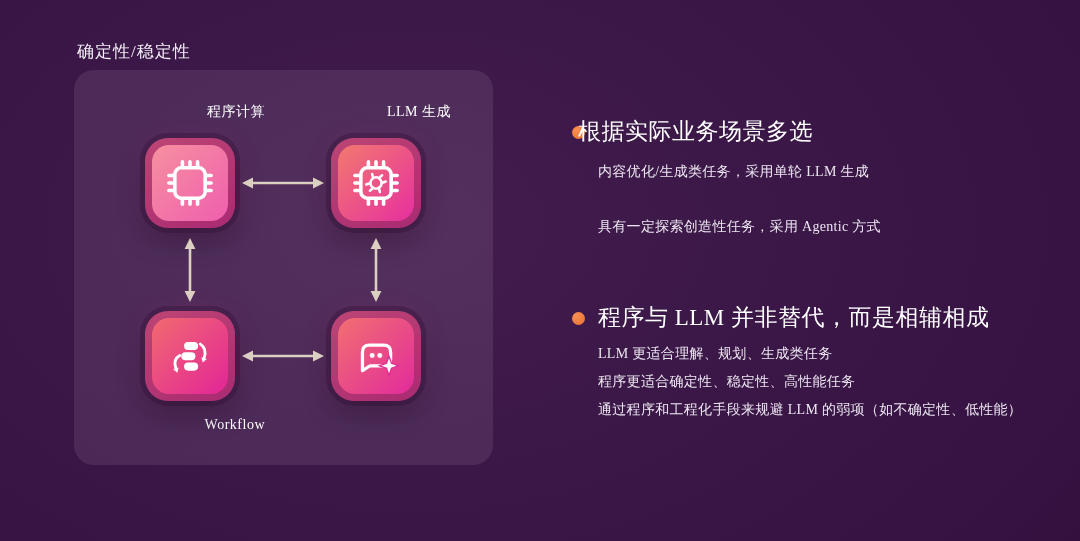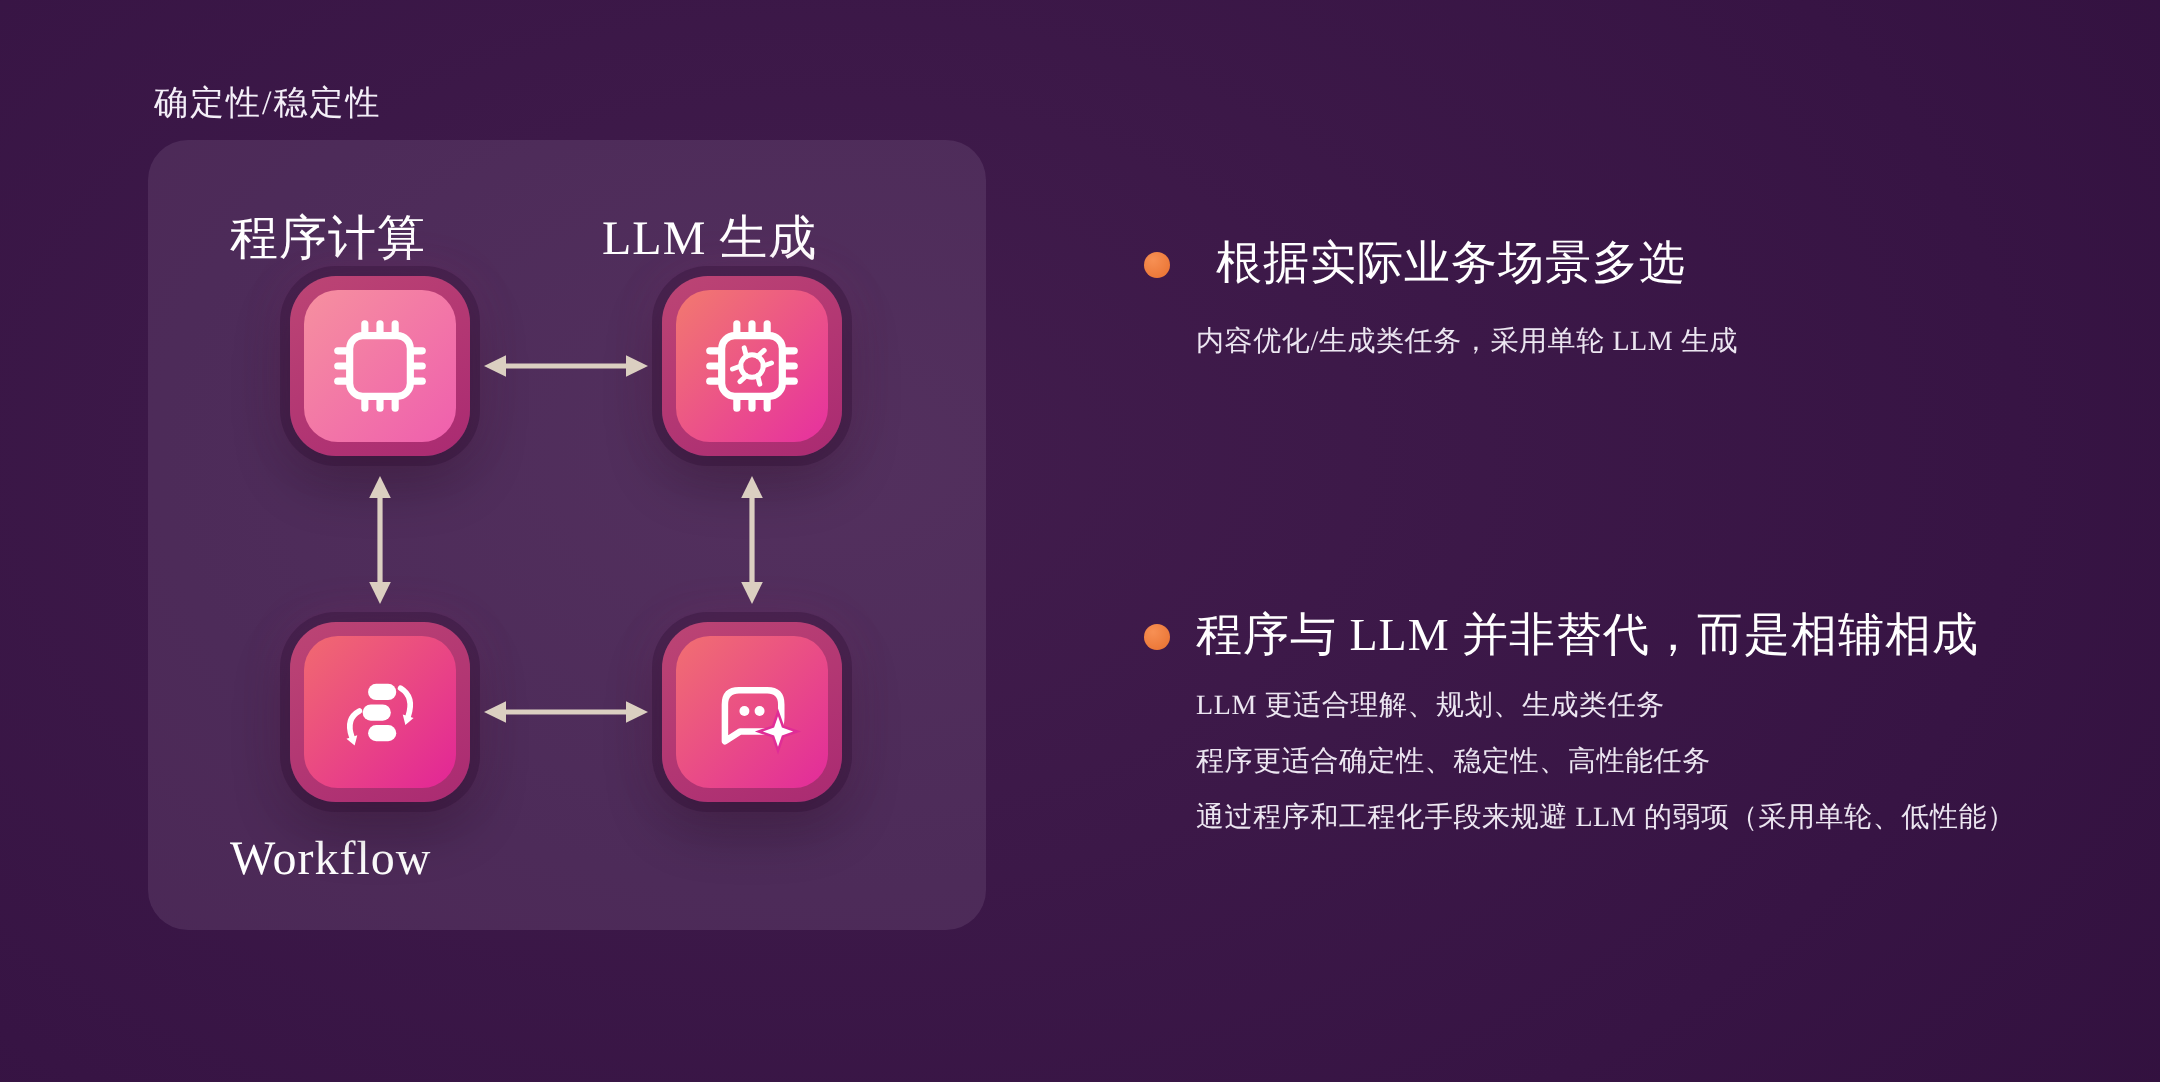--- a/index.html
+++ b/index.html
@@ -9,21 +9,21 @@
     background:
       radial-gradient(1150px 760px at 38% 42%, #421d4d 0%, #371444 52%, #2c0d38 100%);
     color:#fff;
   }
   .axis-label{position:absolute;font-size:17px;letter-spacing:1px;color:#f4eff8;}
   .panel{
     position:absolute;left:74px;top:70px;width:419px;height:395px;
     background:rgba(236,214,248,0.10);
     border-radius:20px;
   }
-  .node-label{position:absolute;width:150px;text-align:left;font-size:24px;letter-spacing:0.5px;color:#ffffff;}
+  .node-label{position:absolute;width:150px;text-align:right;font-size:14px;letter-spacing:0.5px;color:#ffffff;}
   .tile{
     position:absolute;width:90px;height:90px;border-radius:23px;padding:0;
     background:linear-gradient(150deg,#bc4574 0%,#aa2a72 100%);
     box-shadow:0 0 0 5px rgba(47,13,53,0.35), 0 12px 28px rgba(0,0,0,0.30), 0 0 24px rgba(216,62,150,0.20);
   }
   .tile-inner{
     position:absolute;left:7px;top:7px;right:7px;bottom:7px;border-radius:17px;
     display:flex;align-items:center;justify-content:center;
   }
   .arrow{position:absolute;}
@@ -155,22 +155,23 @@
   </div>
   <div class="arrow" style="left:365px;top:236px;">
     <svg width="22" height="68" viewBox="0 0 22 68">
       <line x1="11" y1="11" x2="11" y2="57" stroke="#dbcfc1" stroke-width="2.6"></line>
       <polygon points="11,2 5.6,13 16.4,13" fill="#dbcfc1"></polygon>
       <polygon points="11,66 5.6,55 16.4,55" fill="#dbcfc1"></polygon>
     </svg>
   </div>
 
   <div class="bullet-dot" style="left:572px;top:126px;"></div>
-  <div class="bullet-heading" style="left:608px;top:117px;">根据实际业务场景多选</div>
+  <div class="bullet-heading" style="left:578px;top:117px;">根据实际业务场景多选</div>
   <div class="bullet-item" style="left:598px;top:162px;">内容优化/生成类任务，采用单轮 LLM 生成</div>
+  <div class="bullet-item" style="left:598px;top:217px;">具有一定探索创造性任务，采用 Agentic 方式</div>
 
   <div class="bullet-dot" style="left:572px;top:312px;"></div>
   <div class="bullet-heading" style="left:598px;top:303px;">程序与 LLM 并非替代，而是相辅相成</div>
   <div class="bullet-item" style="left:598px;top:344px;">LLM 更适合理解、规划、生成类任务</div>
   <div class="bullet-item" style="left:598px;top:372px;">程序更适合确定性、稳定性、高性能任务</div>
-  <div class="bullet-item" style="left:598px;top:400px;">通过程序和工程化手段来规避 LLM 的弱项（采用单轮、低性能）</div>
+  <div class="bullet-item" style="left:598px;top:400px;">通过程序和工程化手段来规避 LLM 的弱项（如不确定性、低性能）</div>
 
 </div>
 
 </body></html>

